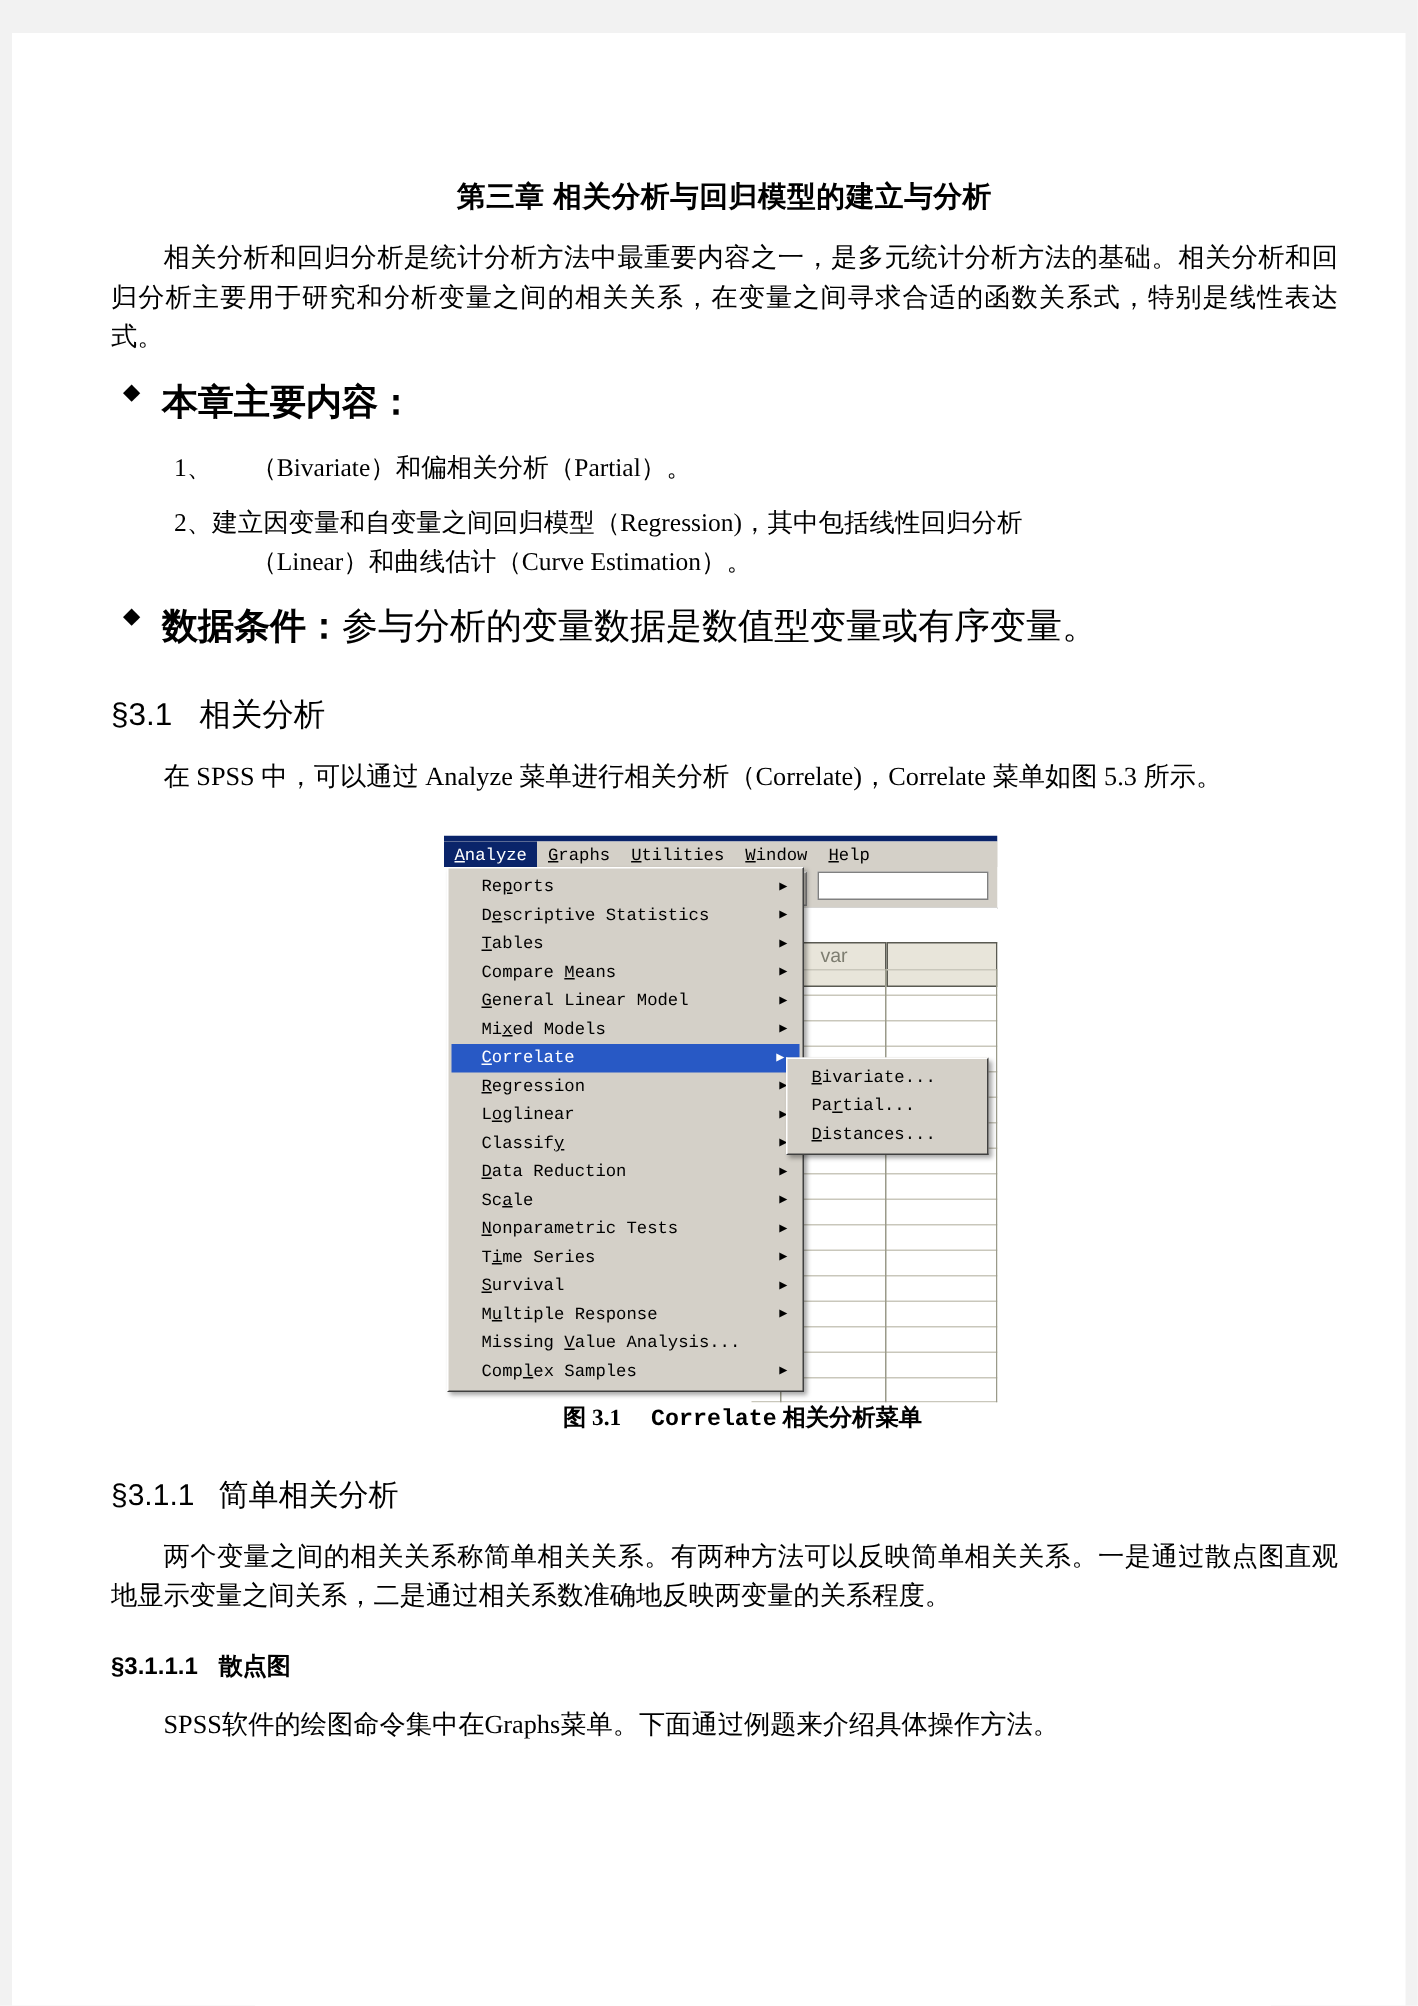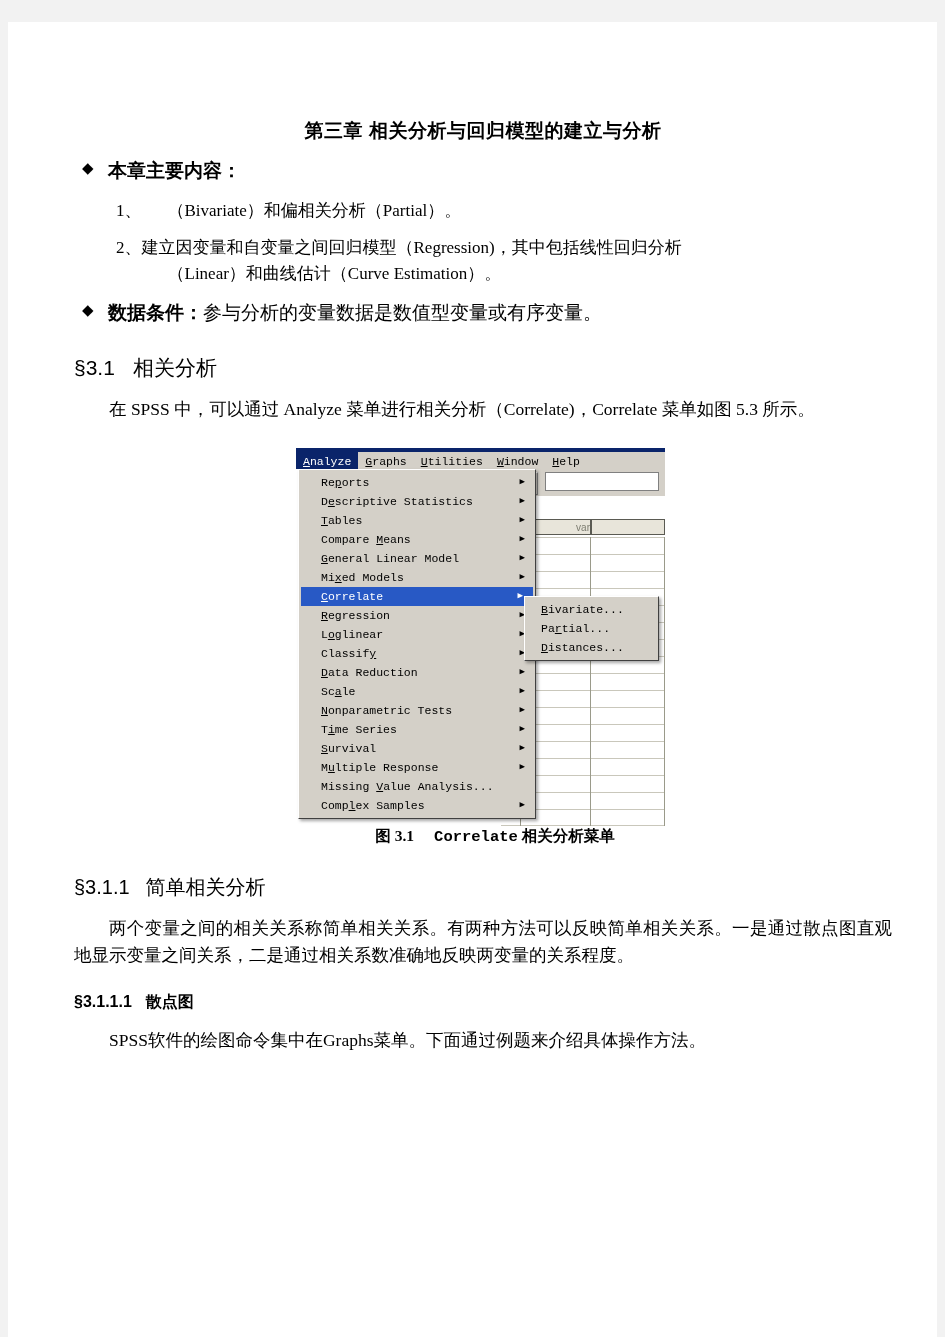--- a/index.html
+++ b/index.html
@@ -84,21 +84,21 @@
   .bullet-row .diamond {
     font-size: 15px;
     line-height: 1.5;
     width: 34px;
     flex: 0 0 34px;
     padding-left: 8px;
     box-sizing: border-box;
     color: #000;
   }
   .bullet-row .btext {
-    font-size: 19px;
+    font-size: 24px;
     font-weight: bold;
     line-height: 1.5;
     color: #000;
   }
   .bullet-row .btext .normal { font-weight: normal; }
 
   .num-item {
     display: flex;
     align-items: flex-start;
     margin-top: 12px;
@@ -191,29 +191,29 @@
     border: 1px solid #808080;
   }
   .spss .gapstrip {
     position: absolute; left: 205px; top: 27px;
     width: 164px; height: 23px;
     background: #ffffff;
     border-bottom: 1px solid #9a9a8a;
   }
   .spss .colhdr {
     position: absolute; top: 50px;
-    height: 16px;
+    height: 30px;
     background: #e8e5da;
     border: 1px solid #5a5a52;
     box-sizing: border-box;
     color: #7d7d70;
-    text-align: right;
+    text-align: center;
     line-height: 16px;
     font-family: "Liberation Sans", "DejaVu Sans", sans-serif;
-    font-size: 10px;
+    font-size: 13px;
   }
   .spss .colhdr.c1 { left: 205px; width: 20px; }
   .spss .colhdr.c2 { left: 225px; width: 70px; }
   .spss .colhdr.c3 { left: 295px; width: 74px; }
   .spss .grid {
     position: absolute; left: 205px; top: 68px;
     width: 164px; height: 289px;
   }
   .spss .grid .hline {
     position: absolute; left: 0; width: 164px; height: 1px;
@@ -294,20 +294,21 @@
   .figcap .gap { display: inline-block; width: 20px; }
 </style>
 </head>
 <body>
 
 <div class="page">
   <div class="content">
 
     <h1 class="doc-title">第三章  相关分析与回归模型的建立与分析</h1>
 
+    <p class="body indent">相关分析和回归分析是统计分析方法中最重要内容之一，是多元统计分析方法的基础。相关分析和回归分析主要用于研究和分析变量之间的相关关系，在变量之间寻求合适的函数关系式，特别是线性表达式。</p>
 
     <div class="bullet-row">
       <span class="diamond">◆</span>
       <span class="btext">本章主要内容：</span>
     </div>
 
     <div class="num-item">
       <span class="nlabel">1、</span>
       <span class="ntext">
         <span class="cont">（Bivariate）和偏相关分析（Partial）。</span>

